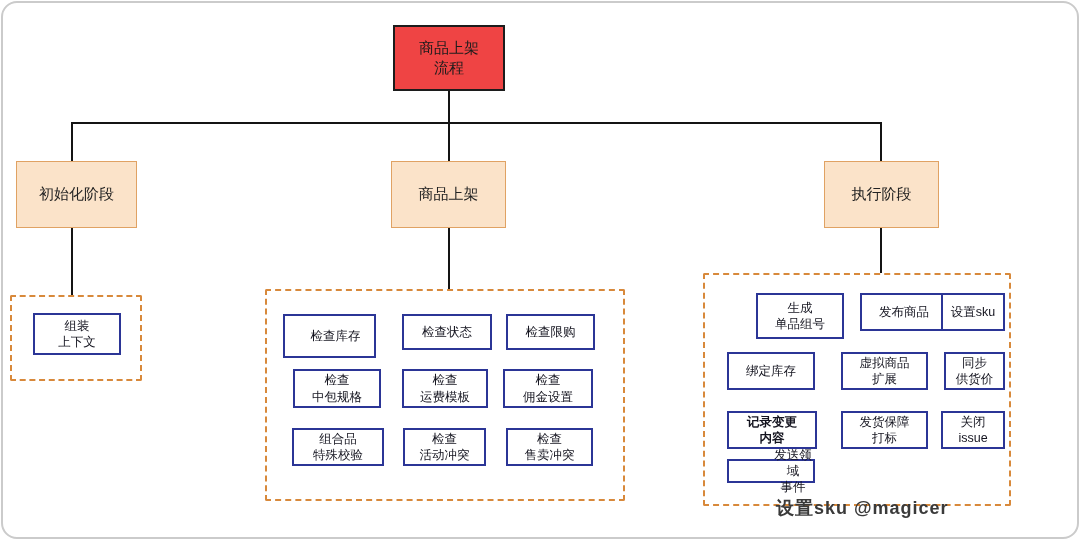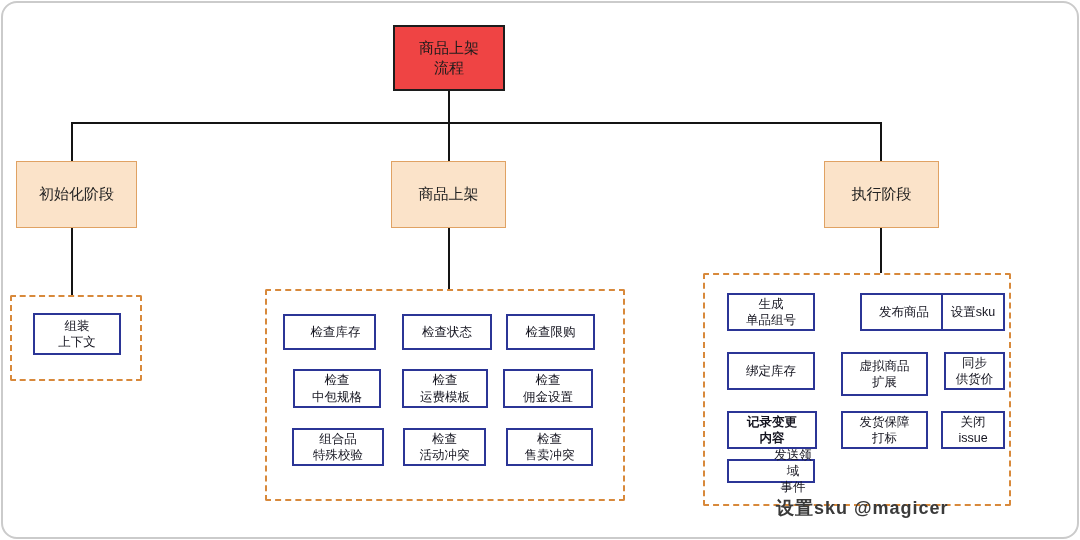--- a/index.html
+++ b/index.html
@@ -58,43 +58,43 @@
 
   <div class="phase" style="left:16px; top:161px; width:121px; height:67px;">初始化阶段</div>
   <div class="phase" style="left:391px; top:161px; width:115px; height:67px;">商品上架</div>
   <div class="phase" style="left:824px; top:161px; width:115px; height:67px;">执行阶段</div>
 
   <div class="group" style="left:10px; top:295px; width:132px; height:86px;"></div>
   <div class="node" style="left:33px; top:313px; width:88px; height:42px;">组装
 上下文</div>
 
   <div class="group" style="left:265px; top:289px; width:360px; height:212px;"></div>
-  <div class="node" style="left:283px; top:314px; width:93px; height:36px;padding-left:12px;">检查库存</div>
+  <div class="node" style="left:283px; top:314px; width:93px; height:44px;padding-left:12px;">检查库存</div>
   <div class="node" style="left:402px; top:314px; width:90px; height:36px;">检查状态</div>
   <div class="node" style="left:506px; top:314px; width:89px; height:36px;">检查限购</div>
   <div class="node" style="left:293px; top:369px; width:88px; height:39px;">检查
 中包规格</div>
   <div class="node" style="left:402px; top:369px; width:86px; height:39px;">检查
 运费模板</div>
   <div class="node" style="left:503px; top:369px; width:90px; height:39px;">检查
 佣金设置</div>
   <div class="node" style="left:292px; top:428px; width:92px; height:38px;">组合品
 特殊校验</div>
   <div class="node" style="left:403px; top:428px; width:83px; height:38px;">检查
 活动冲突</div>
   <div class="node" style="left:506px; top:428px; width:87px; height:38px;">检查
 售卖冲突</div>
 
   <div class="group" style="left:703px; top:273px; width:308px; height:233px;"></div>
-  <div class="node" style="left:727px; top:293px; width:88px; height:38px;">生成
+  <div class="node" style="left:756px; top:293px; width:88px; height:46px;">生成
 单品组号</div>
   <div class="node" style="left:860px; top:293px; width:88px; height:38px;">发布商品</div>
   <div class="node" style="left:941px; top:293px; width:64px; height:38px;">设置sku</div>
   <div class="node" style="left:727px; top:352px; width:88px; height:38px;">绑定库存</div>
-  <div class="node" style="left:841px; top:352px; width:87px; height:44px;">虚拟商品
+  <div class="node" style="left:841px; top:352px; width:87px; height:38px;">虚拟商品
 扩展</div>
   <div class="node" style="left:944px; top:352px; width:61px; height:38px;">同步
 供货价</div>
   <div class="node" style="left:727px; top:411px; width:90px; height:38px;font-weight:bold;">记录变更
 内容</div>
   <div class="node" style="left:841px; top:411px; width:87px; height:38px;">发货保障
 打标</div>
   <div class="node" style="left:941px; top:411px; width:64px; height:38px;">关闭
 issue</div>
   <div class="node" style="left:727px; top:459px; width:88px; height:24px;padding-left:44px;">发送领域

